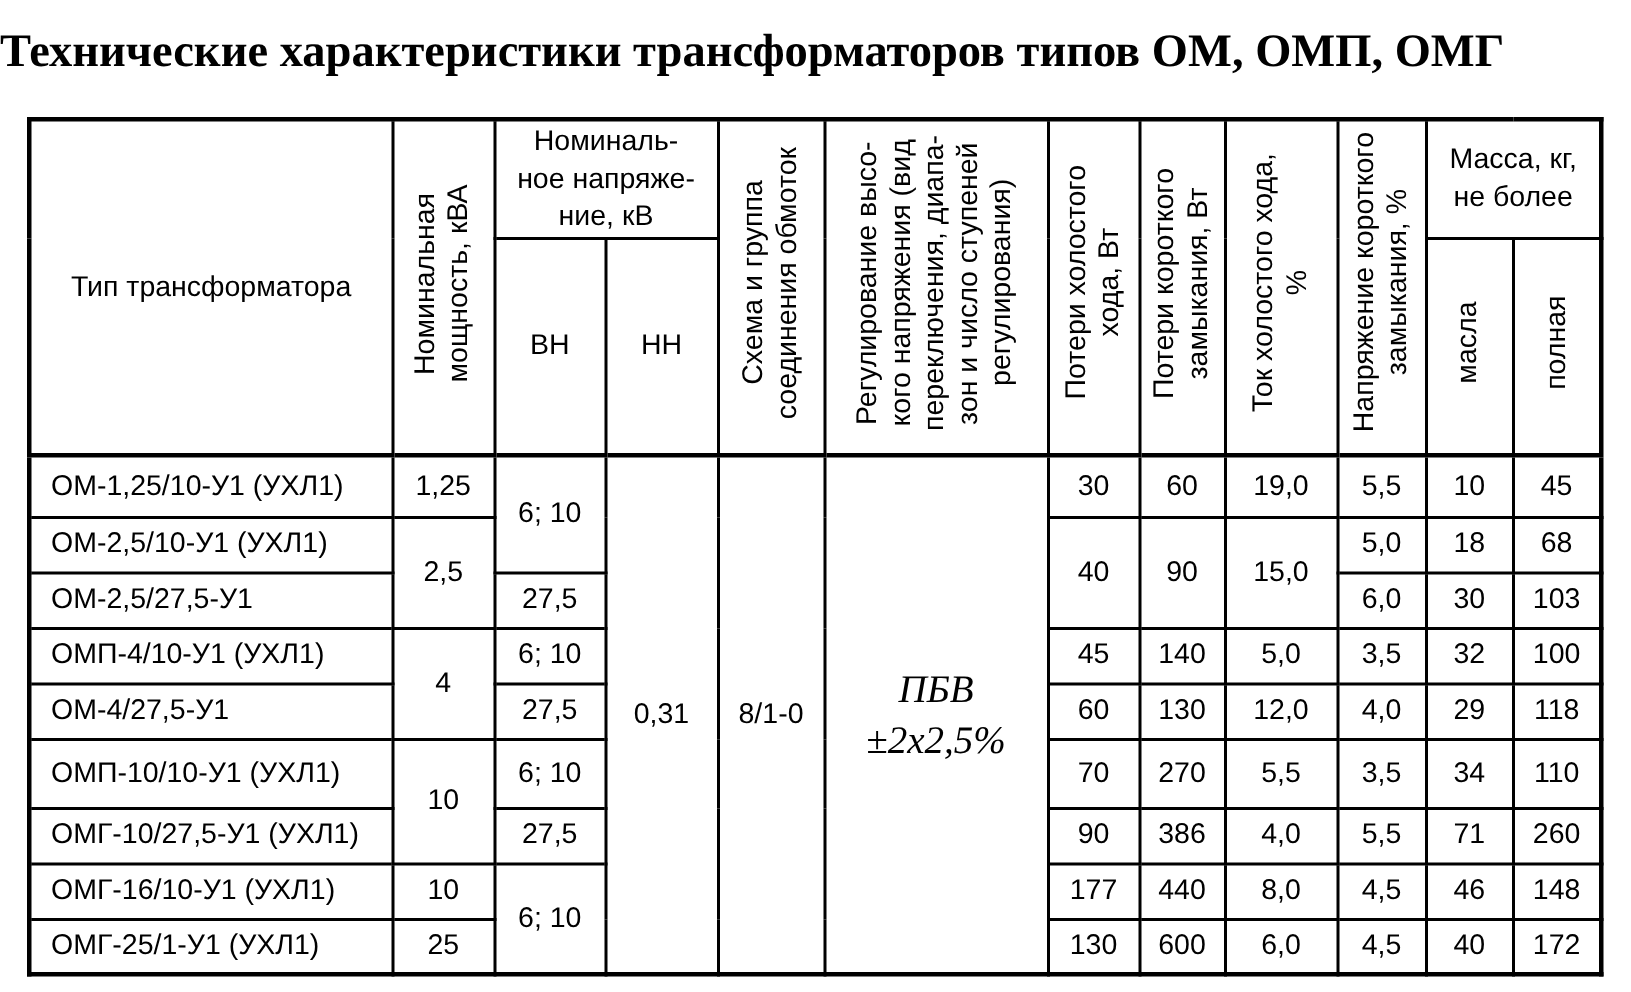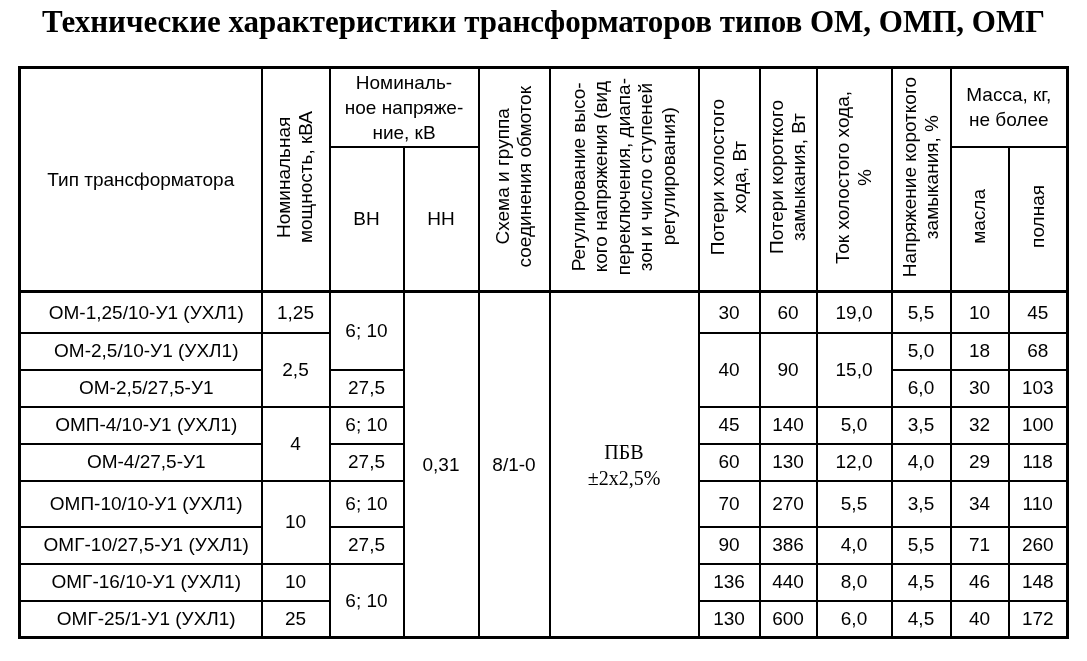--- a/index.html
+++ b/index.html
@@ -8,22 +8,21 @@
     background: #ffffff;
     color: #000000;
   }
   body {
     width: 1087px;
     height: 661px;
     overflow: hidden;
     font-family: "Liberation Sans", sans-serif;
   }
   .page-title {
-    margin: 4px 0 0 0;
-    text-align: center;
+    margin: 16px 0 0 0;
     font-family: "Liberation Serif", serif;
     font-weight: bold;
     font-size: 31px;
     line-height: 1.15;
   }
   table.spec-table {
     border-collapse: collapse;
     table-layout: fixed;
     width: 1048px;
     margin: 26px auto 0 auto;
@@ -47,28 +46,29 @@
   .pre { white-space: pre-line; line-height: 1.32; }
   .vtext {
     display: inline-block;
     writing-mode: vertical-rl;
     transform: rotate(180deg);
     white-space: pre-line;
     text-align: center;
     line-height: 1.18;
   }
   td.type-cell {
-    text-align: center;
+    text-align: left;
     padding-left: 13px;
   }
   td.serif-cell {
     font-family: "Liberation Serif", serif;
-    font-size: 20px;
+    font-size: 26px;
     white-space: pre-line;
     line-height: 1.3;
+    font-style: italic;
   }
 </style>
 </head>
 <body>
 
 <h1 class="page-title">Технические характеристики трансформаторов типов ОМ, ОМП, ОМГ</h1>
 
 <table class="spec-table">
   <colgroup>
     <col style="width:242px">
@@ -189,21 +189,21 @@
       <td>386</td>
       <td>4,0</td>
       <td>5,5</td>
       <td>71</td>
       <td>260</td>
     </tr>
     <tr>
       <td class="type-cell">ОМГ-16/10-У1 (УХЛ1)</td>
       <td>10</td>
       <td rowspan="2">6; 10</td>
-      <td>136</td>
+      <td>177</td>
       <td>440</td>
       <td>8,0</td>
       <td>4,5</td>
       <td>46</td>
       <td>148</td>
     </tr>
     <tr>
       <td class="type-cell">ОМГ-25/1-У1 (УХЛ1)</td>
       <td>25</td>
       <td>130</td>

